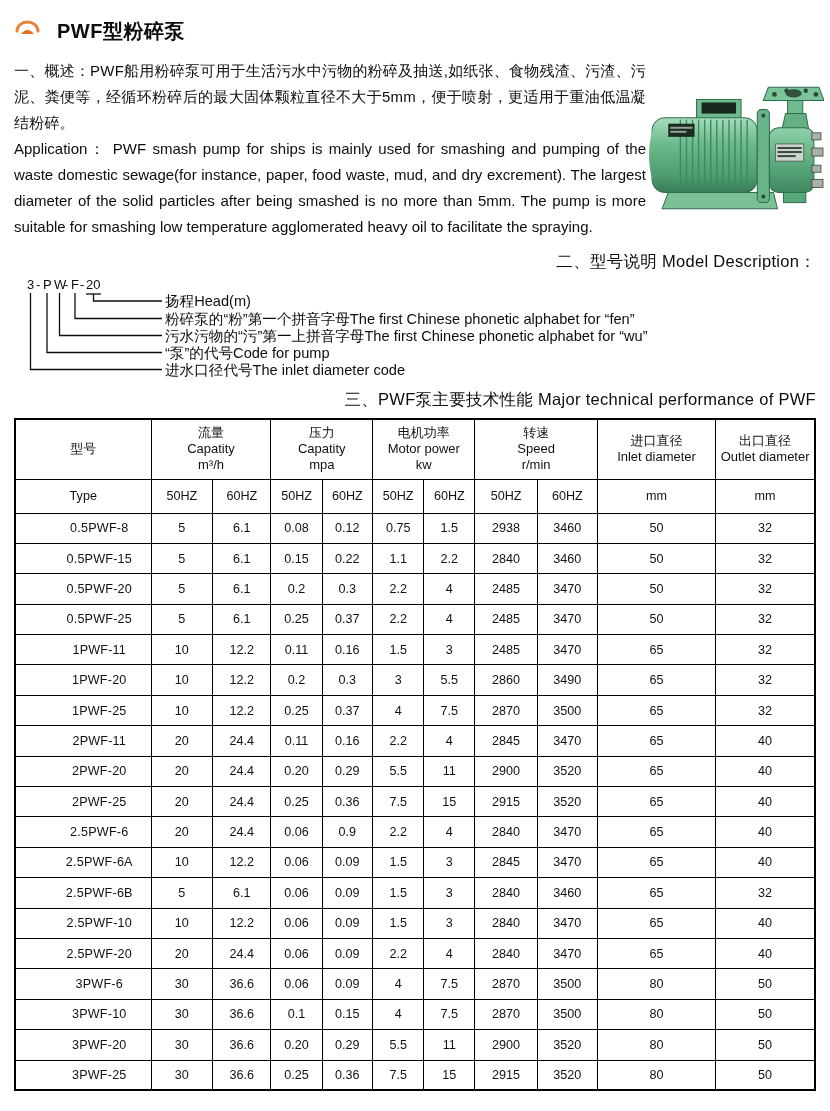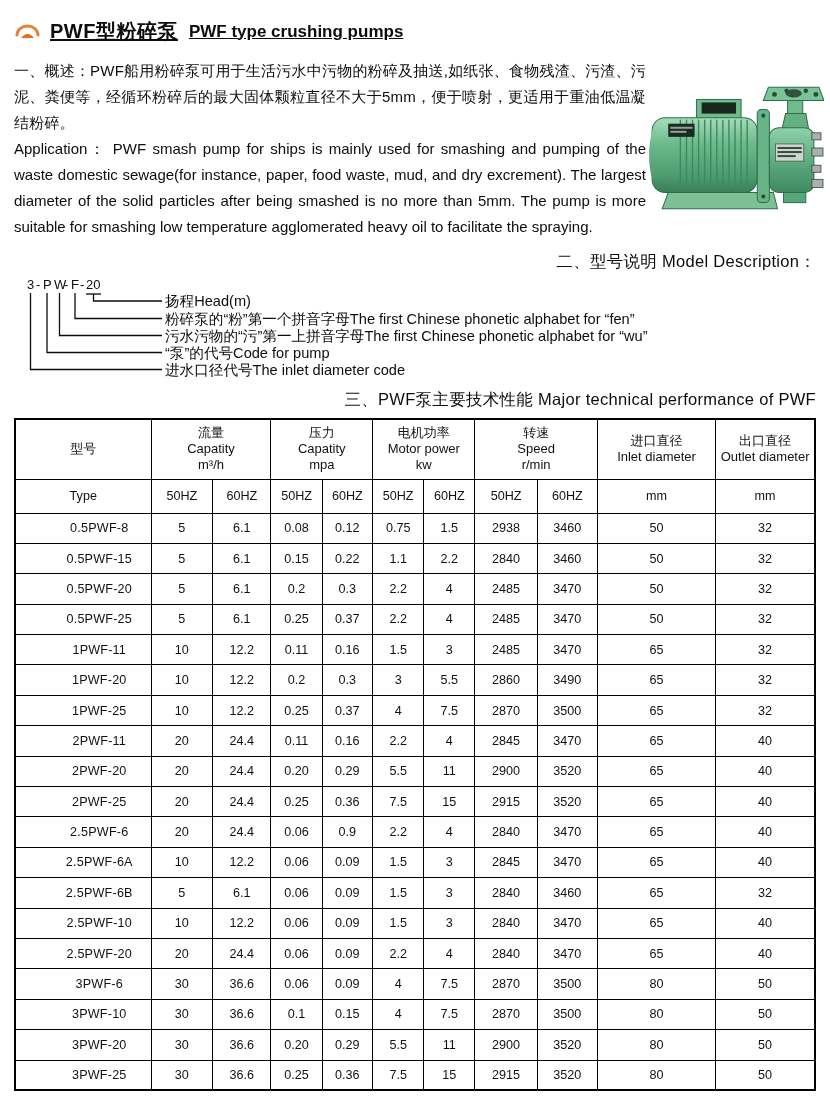--- a/index.html
+++ b/index.html
@@ -6,21 +6,21 @@
   html,body { background:#ffffff; }
   body {
     width: 830px; height: 1111px;
     font-family: "Liberation Sans", "DejaVu Sans", sans-serif;
     color:#0d0d0d;
     padding: 14px 14px 0 14px;
     overflow: hidden;
   }
 
   
-  .doc-header { display:flex; align-items:center; gap:9px; margin-top:4px;text-decoration:underline; }
+  .doc-header { display:flex; align-items:flex-start; gap:16px; margin-top:4px; }
   .doc-header .title-zh { font-size:20px; font-weight:bold; letter-spacing:0.5px; }
   .doc-header .title-en { font-size:17px; font-weight:bold; margin-left:2px; }
   .logo { width:27px; height:19px; flex:0 0 auto; }
 
   
   .overview { display:flex; margin-top:13px; }
   .overview .text-col { width:632px; flex:0 0 auto; }
   .overview .img-col { flex:1; display:flex; justify-content:flex-end; }
   .para {
     font-size:15px; line-height:26px; text-align:justify;
@@ -55,21 +55,20 @@
 </style>
 </head>
 <body>
 
 <div class="doc-header">
   <svg class="logo" viewBox="0 0 27 19" aria-hidden="true">
     <path d="M3,13 A10.5,9 0 0 1 24,13" fill="none" stroke="#e8813a" stroke-width="3" stroke-linecap="round"></path>
     <path d="M7,16 Q13.5,8 20,16 Z" fill="#e2701f"></path>
   </svg>
   <span class="title-zh">PWF型粉碎泵</span>
-  <span class="title-en">PWF type crushing pumps</span>
 </div>
 
 <div class="overview">
   <div class="text-col">
     <p class="para zh">一、概述：PWF船用粉碎泵可用于生活污水中污物的粉碎及抽送,如纸张、食物残渣、污渣、污泥、粪便等，经循环粉碎后的最大固体颗粒直径不大于5mm，便于喷射，更适用于重油低温凝结粉碎。</p>
     <p class="para en">Application：  PWF smash pump for ships is mainly used for smashing and pumping of the waste domestic sewage(for instance, paper, food waste, mud, and dry excrement). The largest diameter of the solid particles after being smashed is no more than 5mm. The pump is more suitable for smashing low temperature agglomerated heavy oil to facilitate the spraying.</p>
   </div>
   <div class="img-col">
     <svg class="pump-figure" width="178" height="132" viewBox="0 0 176 130" aria-hidden="true">
       <defs>

